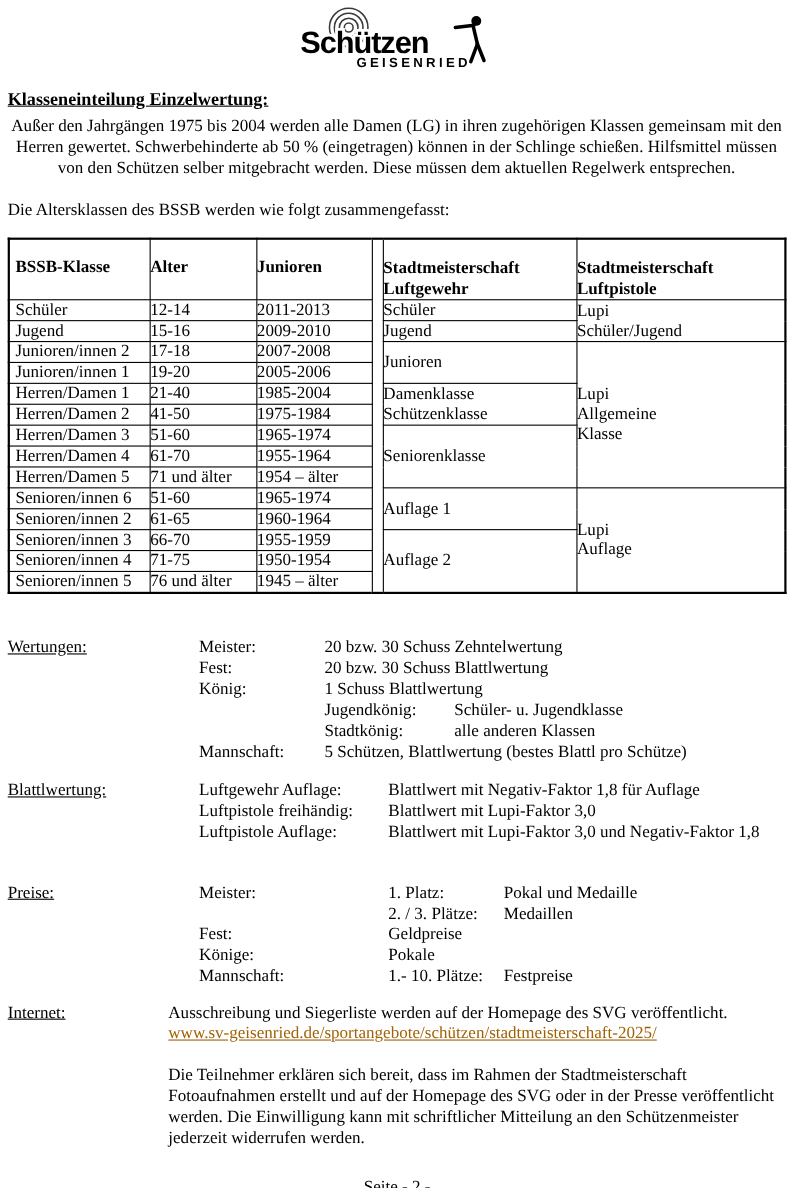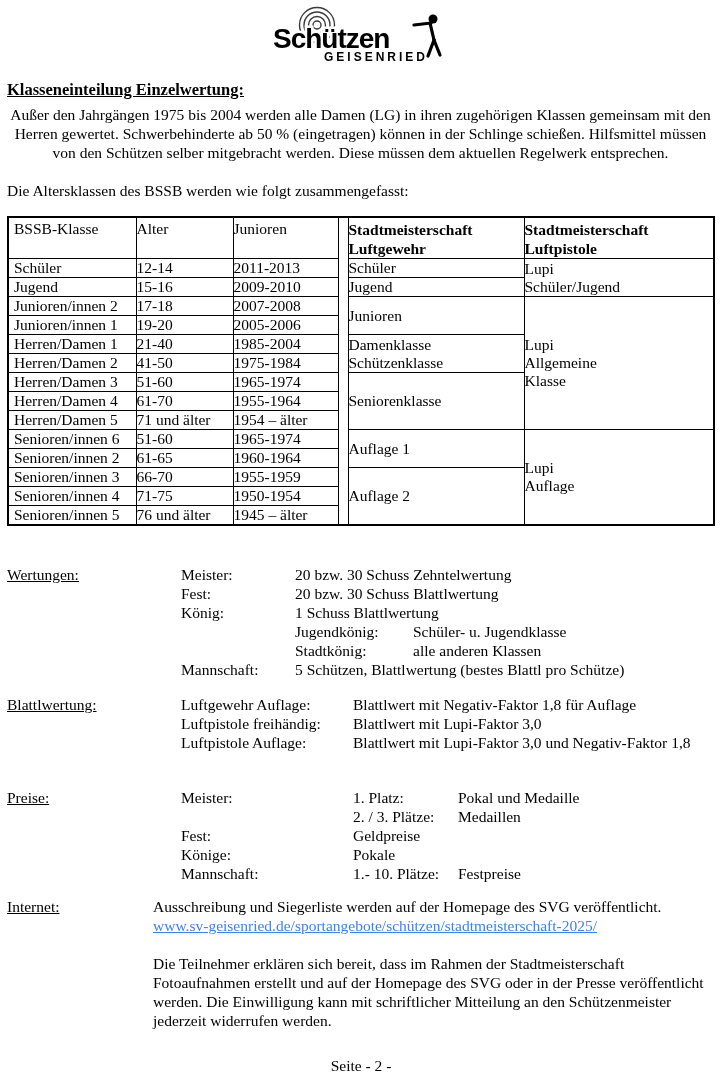--- a/index.html
+++ b/index.html
@@ -43,39 +43,39 @@
     font-size:15.5px; line-height:18px;
   }
   table.klassen th, table.klassen td {
     border:1px solid #000;
     text-align:left; vertical-align:middle;
     white-space:pre-line;
     height:19px; padding:0;
     font-weight:normal;
   }
   table.klassen .c1 { text-align:left; padding-left:5px; }
-  table.klassen tr.hrow th { height:37px; vertical-align:top; padding-top:2px; }
+  table.klassen tr.hrow th { height:37px; vertical-align:top; padding-top:16px;font-weight:bold; }
   table.klassen th.bold { font-weight:bold; line-height:19px; }
   table.klassen td.gap { border:none; border-top:2px solid #000; border-bottom:2px solid #000; background:#fff; }
   
   .section { display:flex; margin-left:7px; margin-right:8px; }
   .sec-label { width:146px; flex-shrink:0; font-weight:normal; text-decoration:underline; }
   .sec-content { flex:1; }
   .srow { display:flex;margin-left:28px; }
   .sk  { width:114px; flex-shrink:0; }
   .sk2 { width:118px; flex-shrink:0; }
   .bk  { width:172px; flex-shrink:0; }
   .pk  { width:172px; flex-shrink:0; }
   .pp  { width:105px; flex-shrink:0; }
   .mt-wertungen { margin-top:39px; }
   .mt-blattl   { margin-top:16px; }
   .mt-preise   { margin-top:36px; }
   .mt-internet { margin-top:14px; }
   .internet-content { width:556px; }
-  .weblink { color:#3b82f6; text-decoration:underline; cursor:pointer; }
+  .weblink { color:#a16207; text-decoration:underline; cursor:pointer; }
   .consent { margin-top:19px; }
   .footer { margin-top:26px; text-align:center; }
 </style>
 </head>
 <body>
 
 <div class="page">
 
   <div class="logo-wrap">
     <svg width="215" height="58" viewBox="0 0 215 58">

